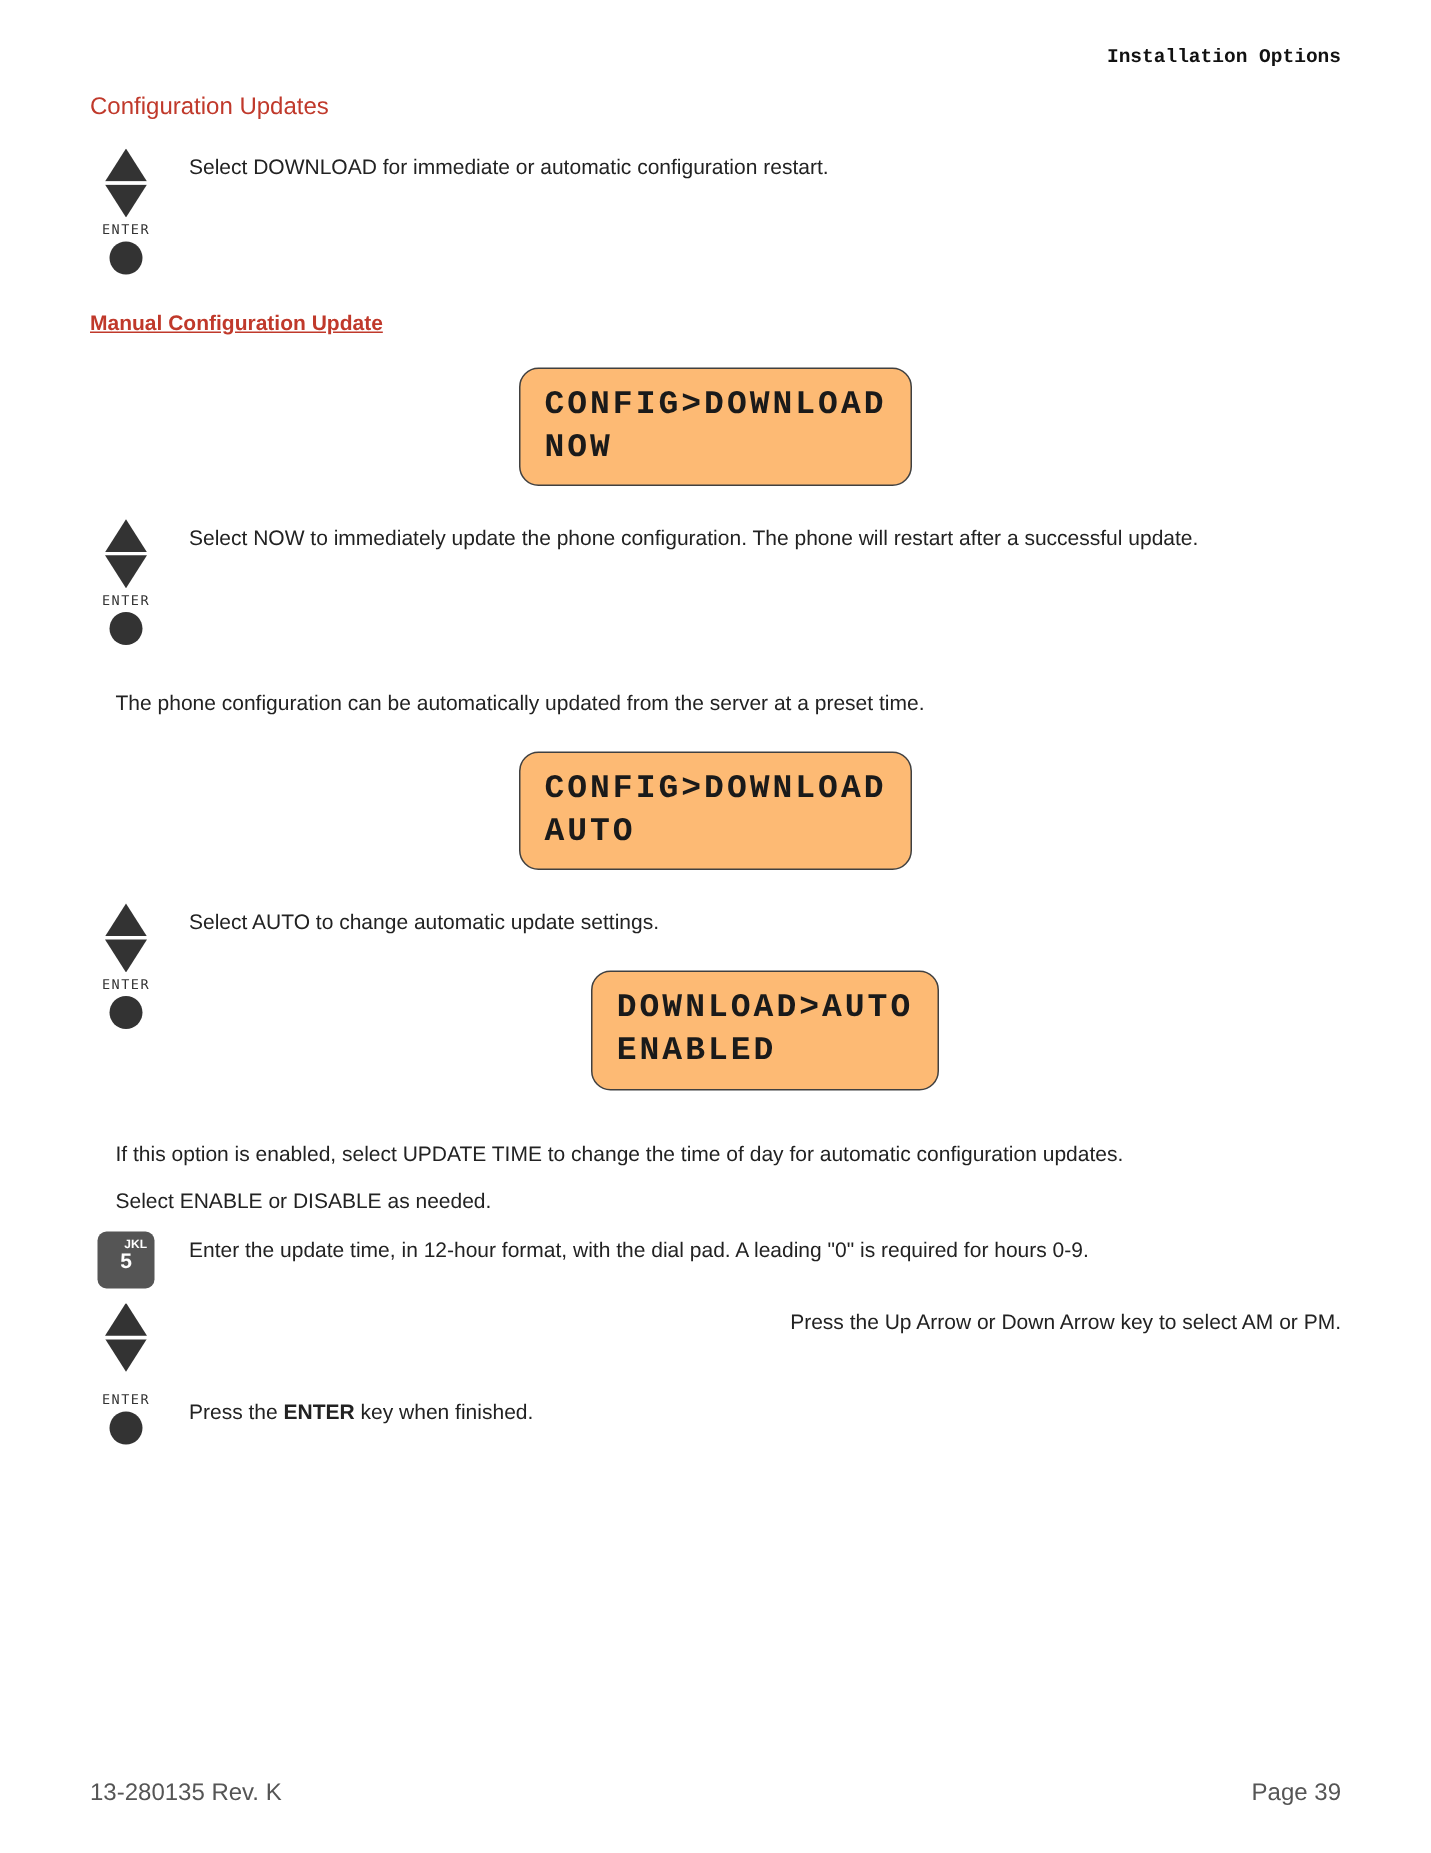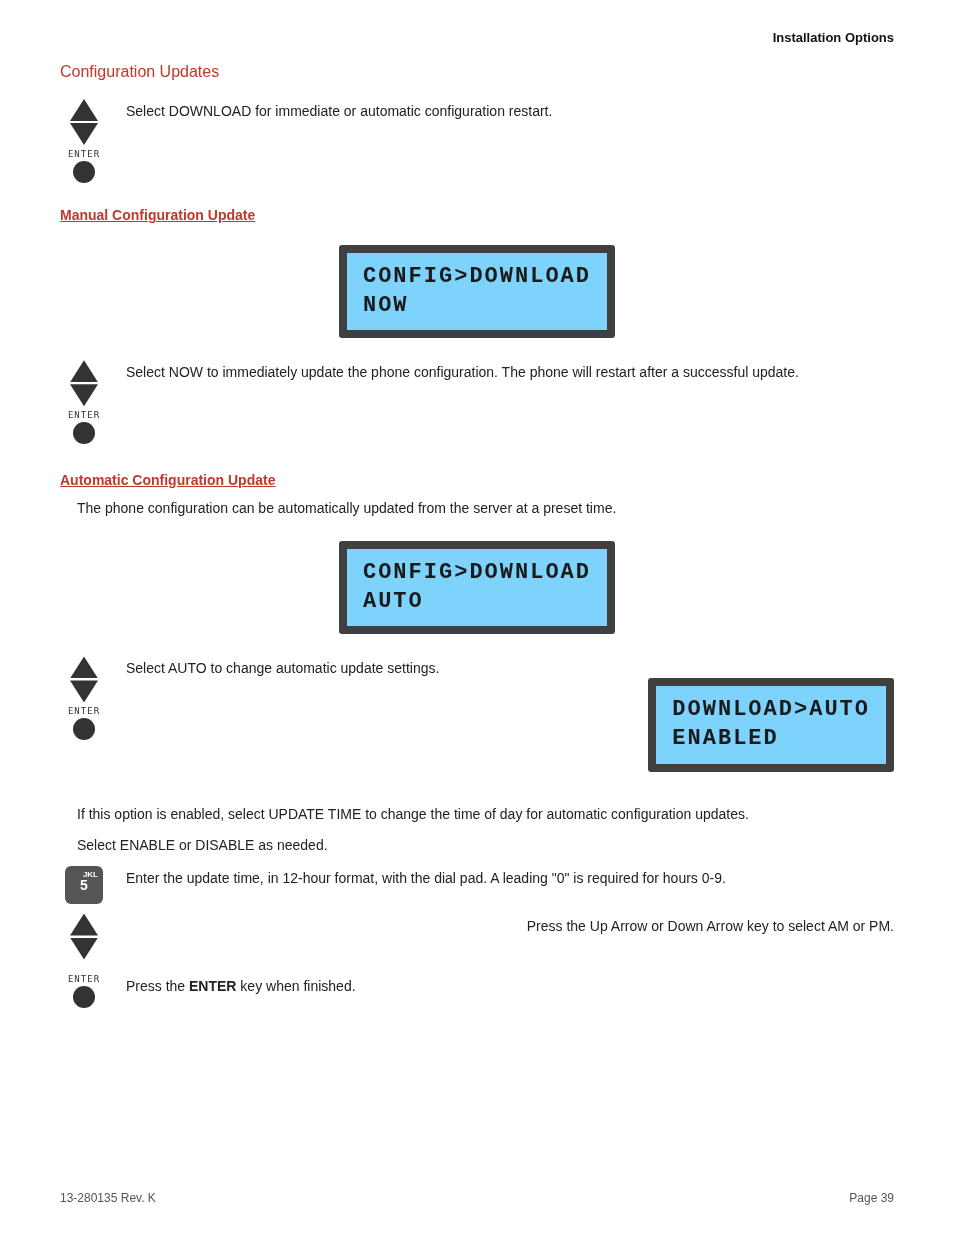--- a/index.html
+++ b/index.html
@@ -13,20 +13,21 @@
       position: relative;
       padding: 30px 60px 60px 60px;
     }
 
     .page-header {
       text-align: right;
       font-weight: bold;
       font-size: 13px;
       margin-bottom: 18px;
       color: #111;
+      font-family: Liberation Mono, monospace;
     }
 
     .section-title-main {
       font-size: 16px;
       color: #c0392b;
       font-weight: normal;
       margin-bottom: 18px;
     }
 
     .subsection-title {
@@ -89,23 +90,23 @@
     }
 
     .text-col {
       flex: 1;
       font-size: 14px;
       line-height: 1.5;
       padding-top: 2px;
     }
 
     .lcd-screen {
-      background: #7dd3fc;
-      border: 8px solid #404040;
-      border-radius: 3px;
+      background: #fdba74;
+      border: 1px solid #404040;
+      border-radius: 13px;
       font-family: 'Courier New', monospace;
       font-size: 22px;
       font-weight: bold;
       color: #1a1a1a;
       padding: 10px 16px;
       display: inline-block;
       letter-spacing: 2px;
       line-height: 1.3;
       margin: 10px 0 10px 0;
     }
@@ -144,21 +145,21 @@
       right: 5px;
     }
 
     .page-footer {
       position: absolute;
       bottom: 30px;
       left: 60px;
       right: 60px;
       display: flex;
       justify-content: space-between;
-      font-size: 12px;
+      font-size: 16px;
       color: #555;
     }
 
     .bold-inline {
       font-weight: bold;
     }
 
     .subsection-block {
       margin-bottom: 28px;
     }
@@ -199,38 +200,37 @@
       <div class="arrow-up"></div>
       <div class="arrow-down"></div>
       <div class="enter-label">ENTER</div>
       <div class="enter-btn"></div>
     </div>
     <div class="text-col">Select NOW to immediately update the phone configuration. The phone will restart after a successful update.</div>
   </div>
 </div>
 
 <div class="subsection-block">
-  <div class="subsection-title">Automatic Configuration Update</div>
   <div class="paragraph">The phone configuration can be automatically updated from the server at a preset time.</div>
 
   <div class="lcd-center">
     <div class="lcd-screen">
       <div>CONFIG&gt;DOWNLOAD</div>
       <div>AUTO</div>
     </div>
   </div>
 
   <div class="icon-text-row">
     <div class="icon-col">
       <div class="arrow-up"></div>
       <div class="arrow-down"></div>
       <div class="enter-label">ENTER</div>
       <div class="enter-btn"></div>
     </div>
-    <div style="flex:1; display:flex; flex-direction:row; gap:0;">
+    <div style="flex:1; display:flex; flex-direction:column; gap:0;">
       <div class="text-col">Select AUTO to change automatic update settings.</div>
       <div class="lcd-center">
         <div class="lcd-screen">
           <div>DOWNLOAD&gt;AUTO</div>
           <div>ENABLED</div>
         </div>
       </div>
     </div>
   </div>
 

